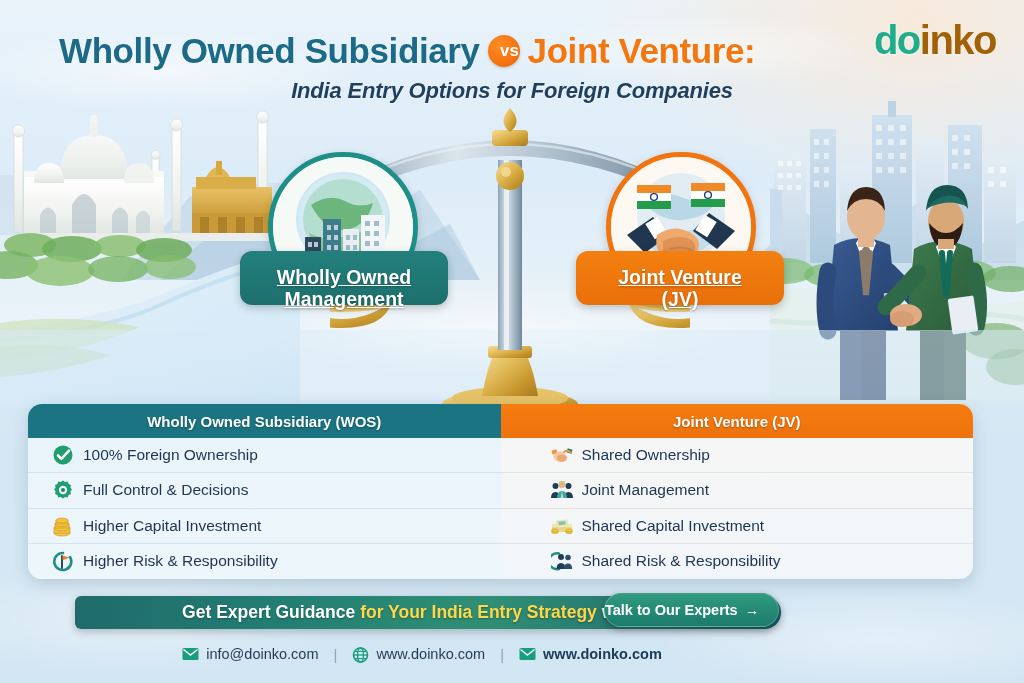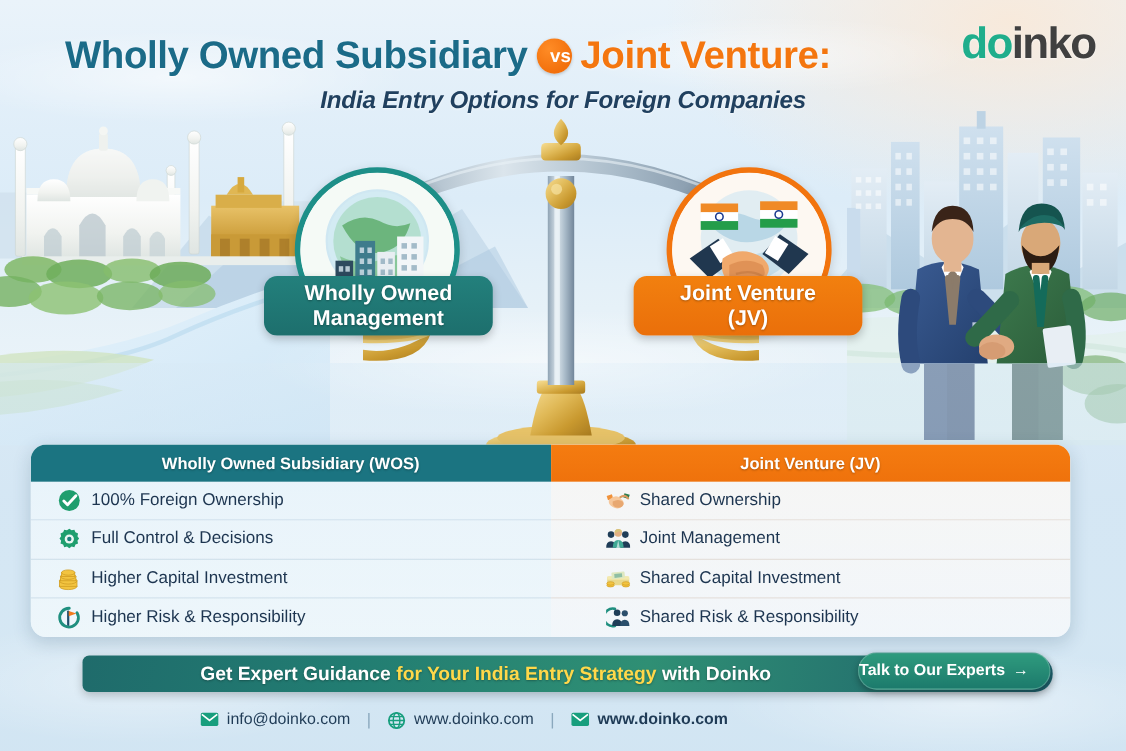--- a/index.html
+++ b/index.html
@@ -72,21 +72,21 @@
     font-size:35px; font-weight:700; color:#f4760f; letter-spacing:-.4px;
     text-shadow:0 1px 2px rgba(255,255,255,.7);
     white-space:nowrap;
   }
   #logo {
     position:absolute; right:28px; top:18px;
     font-size:40px; font-weight:800; letter-spacing:-1.5px;
     text-shadow:0 1px 2px rgba(255,255,255,.6);
   }
   #logo .do { color:#1fae8c; }
-  #logo .inko { color:#404040; }
+  #logo .inko { color:#a16207; }
   #subtitle {
     position:absolute; left:0; top:78px; width:1024px; text-align:center;
     font-size:22px; font-weight:700; color:#20405f; letter-spacing:-.2px;
     text-shadow:0 1px 2px rgba(255,255,255,.7);
     font-style:italic;
   }
 
   
   #scale { position:absolute; left:330px; top:108px; width:360px; height:305px; z-index:20; }
 
@@ -95,24 +95,25 @@
     position:absolute; width:150px; height:150px; border-radius:50%;
     overflow:hidden; z-index:25;
     box-shadow:0 3px 10px rgba(0,0,0,.16);
   }
   #circ-wos { left:268px; top:152px; border:5px solid #1d8f88; background:#f3f8f4; }
   #circ-jv  { left:606px; top:152px; border:5px solid #f2740e; background:#fdf6ef; }
 
   .badge {
     position:absolute; z-index:30; border-radius:12px;
     color:#fff; text-align:center; font-weight:700;
-    display:flex; align-items:flex-end; justify-content:center;
-    line-height:1.12; padding:4px 10px;
+    display:flex; align-items:flex-start; justify-content:center;
+    line-height:1.12; padding:16px 10px;
     text-shadow:0 1px 2px rgba(0,0,0,.3);
     box-shadow:0 3px 8px rgba(0,0,0,.22);
+    text-decoration:underline;
   }
   #badge-wos {
     left:240px; top:251px; width:208px; height:54px; font-size:19.5px;
     background:linear-gradient(to bottom,#23807c,#1d6f6d);
   }
   #badge-jv {
     left:576px; top:251px; width:208px; height:54px; font-size:19.5px;
     background:linear-gradient(to bottom,#f2800f,#ea6f0a);
   }
 
@@ -142,21 +143,21 @@
   .row {
     height:35.25px; display:flex; align-items:center; gap:9px;
     padding-left:62px; font-size:15.5px; color:#1d3550; font-weight:400;
   }
   .col-jv .row { padding-left:50px; }
   .ricon { width:22px; height:22px; flex:0 0 auto; }
   .ricon svg { display:block; }
 
   
   #cta {
-    position:absolute; left:75px; top:596px; width:882px; height:33px;
+    position:absolute; left:75px; top:596px; width:706px; height:33px;
     z-index:38;
   }
   #cta-bar {
     position:absolute; inset:0;
     background:linear-gradient(100deg,#1f6b6b 0%,#227d72 28%,#2f8f74 58%,#1e5f6b 100%);
     border-radius:6px 16px 16px 6px;
     box-shadow:0 3px 9px rgba(0,0,0,.22);
   }
   #cta-text {
     position:absolute; left:0; top:0; width:640px; height:33px;

